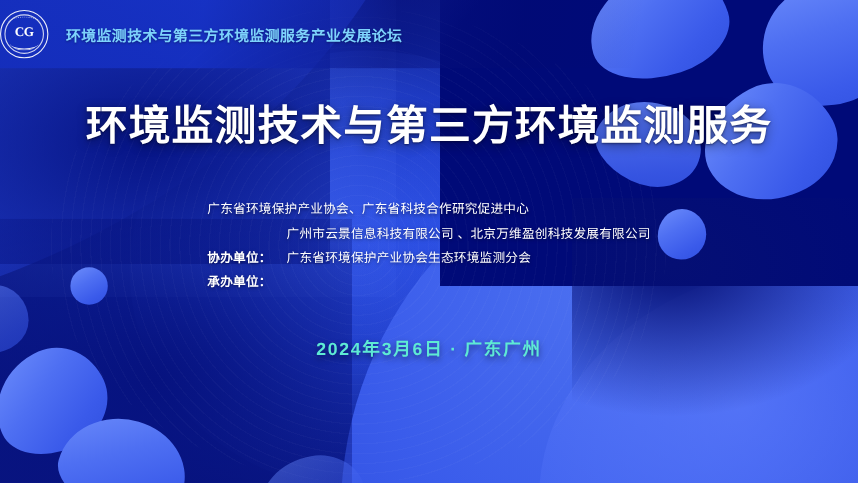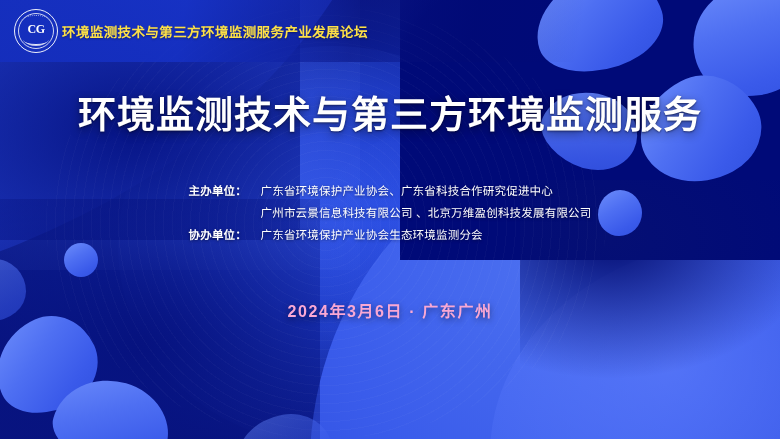--- a/index.html
+++ b/index.html
@@ -192,21 +192,20 @@
     pointer-events: none;
   }
 
   
   .header-bar {
     position: absolute;
     left: 0; top: 0;
     width: 656px; height: 62px;
     display: flex;
     align-items: center;
-    padding-left: 14px;
     box-sizing: border-box;
     z-index: 20;
   }
   .header-bar::before {
     content: "";
     position: absolute;
     inset: 0;
     background: linear-gradient(100deg,
         rgba(20,46,190,0.88) 0%,
         rgba(22,50,200,0.80) 28%,
@@ -261,22 +260,22 @@
   .logo .arc-top {
     position: absolute;
     left: 7px; top: 6px;
     width: 30px; height: 12px;
     border-top: 1px dotted rgba(255,255,255,0.62);
     border-radius: 50% 50% 0 0;
   }
   .header-title {
     position: relative;
     z-index: 2;
-    margin-left: 4px;
-    color: #fde047;
+    margin-left: 16px;
+    color: #7dd3fc;
     font-size: 13.5px;
     font-weight: 700;
     letter-spacing: 0.4px;
     white-space: nowrap;
     text-shadow: 0 1px 2px rgba(0,0,0,0.35);
   }
 
   
   .content {
     position: absolute;
@@ -316,22 +315,22 @@
     width: 72px;
     flex: 0 0 72px;
     font-weight: 700;
     text-align: left;
   }
   .org-value {
     text-align: left;
   }
 
   .date-line {
-    margin-top: 52px;
-    color: #f9a8d4;
+    margin-top: 36px;
+    color: #5eead4;
     font-size: 16px;
     font-weight: 700;
     letter-spacing: 1.6px;
     text-shadow: 0 2px 6px rgba(0,0,20,0.5);
     white-space: nowrap;
   }
 </style>
 </head>
 <body>
 
@@ -374,31 +373,31 @@
   </div>
 
   <div class="content">
 
     <div class="main-title">
       <div class="l1">环境监测技术与第三方环境监测服务</div>
     </div>
 
     <div class="orgs">
       <div class="org-row">
-        <span class="org-label">主办单位：</span>
         <span class="org-value">广东省环境保护产业协会、广东省科技合作研究促进中心</span>
       </div>
       <div class="org-row">
         <span class="org-label"></span>
         <span class="org-value">广州市云景信息科技有限公司 、北京万维盈创科技发展有限公司</span>
       </div>
       <div class="org-row">
         <span class="org-label">协办单位：</span>
         <span class="org-value">广东省环境保护产业协会生态环境监测分会</span>
       </div>
       <div class="org-row">
+        <span class="org-label">承办单位：</span>
       </div>
     </div>
 
     <div class="date-line">2024年3月6日 · 广东广州</div>
 
   </div>
 </div>
 
 </body></html>

